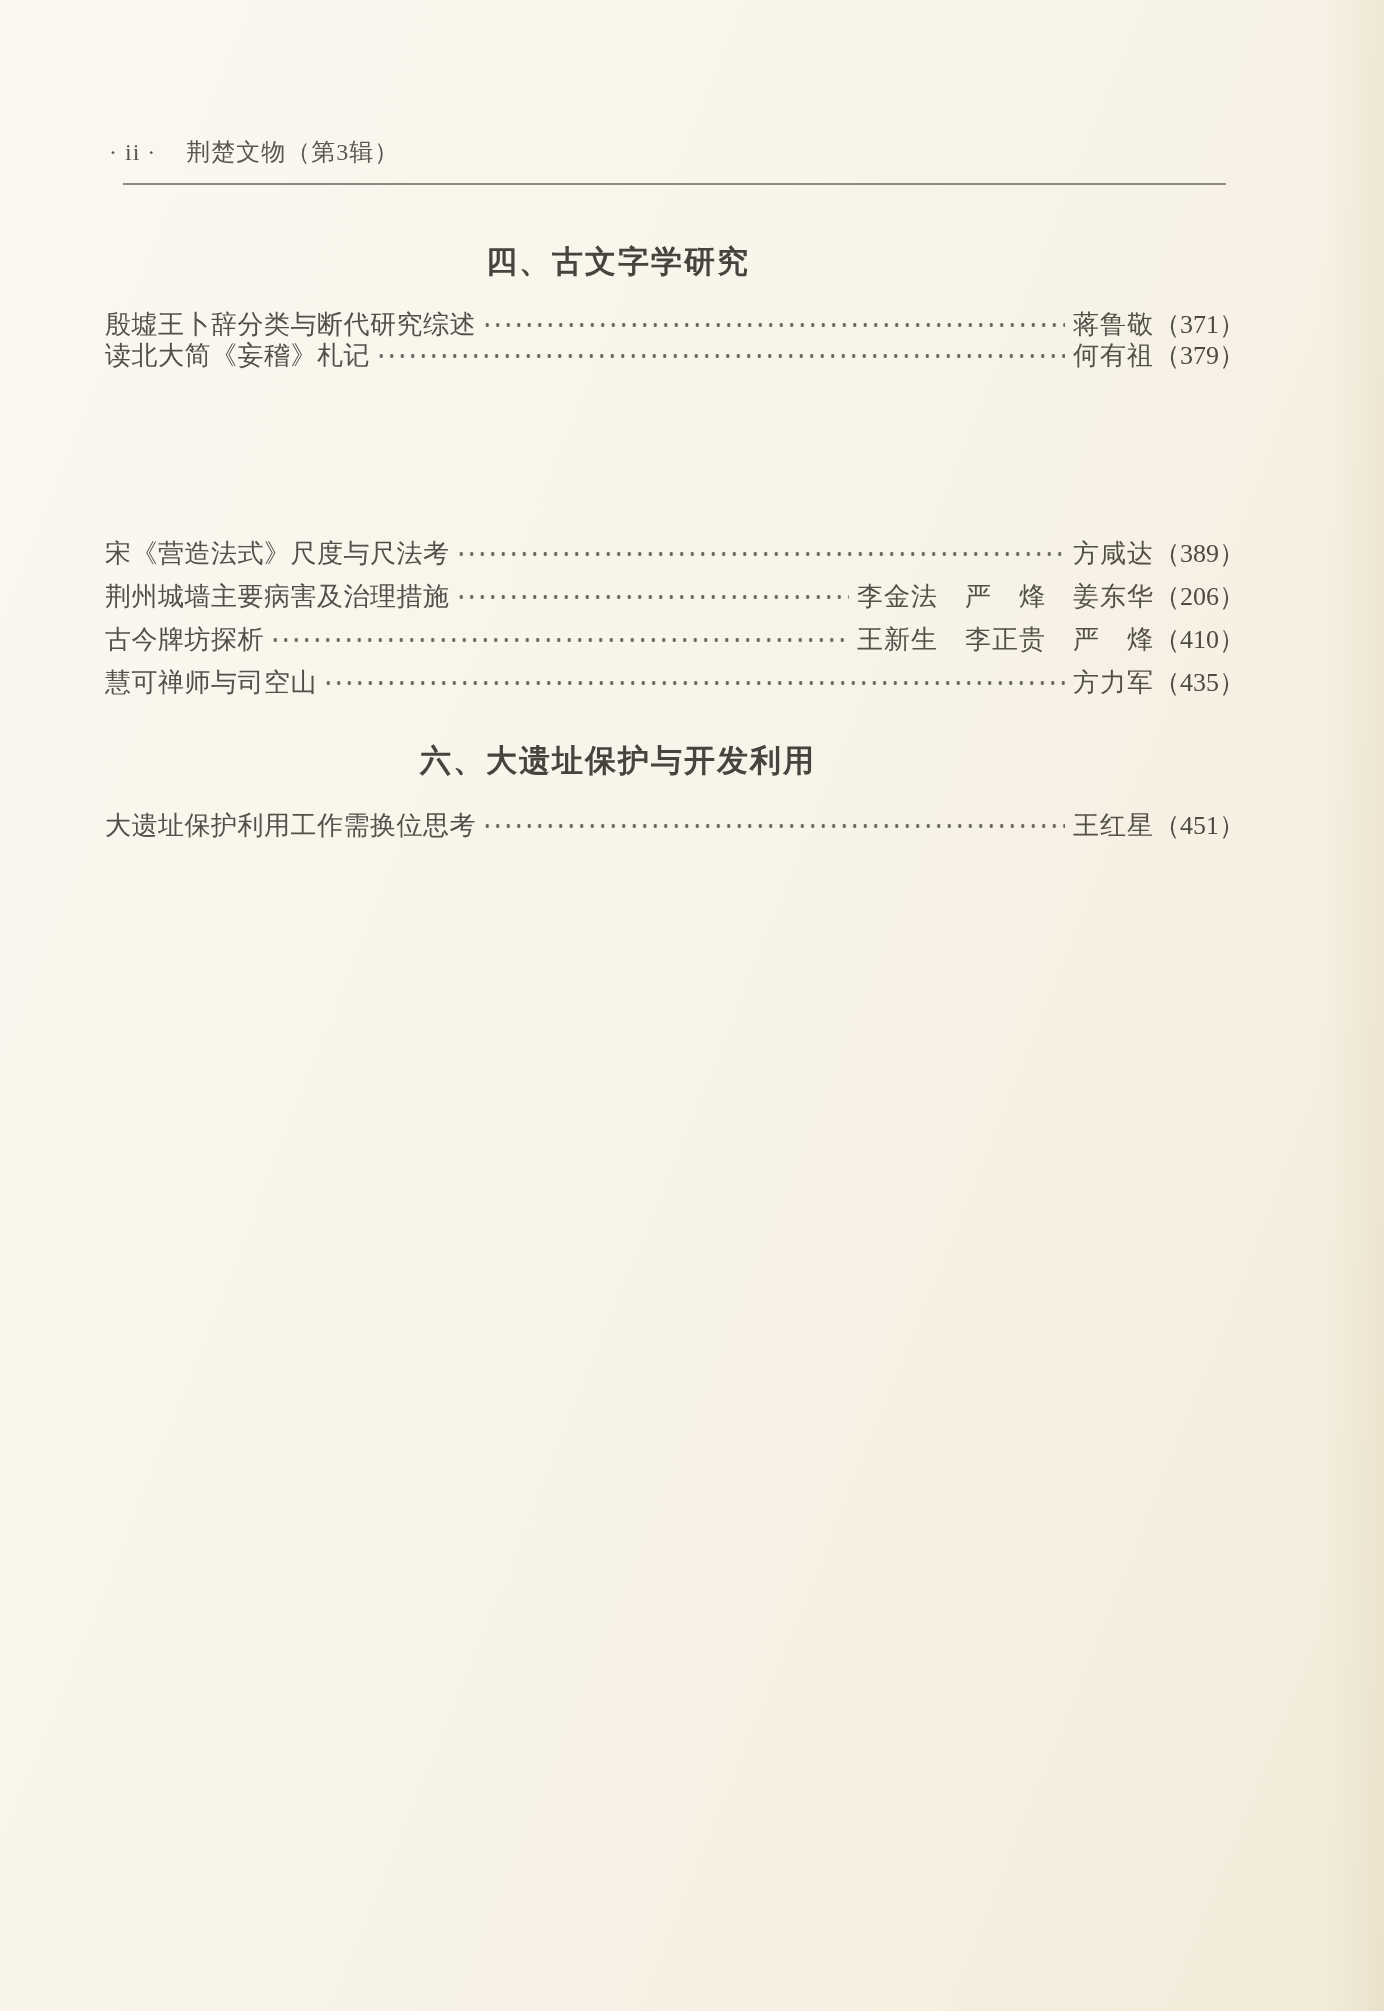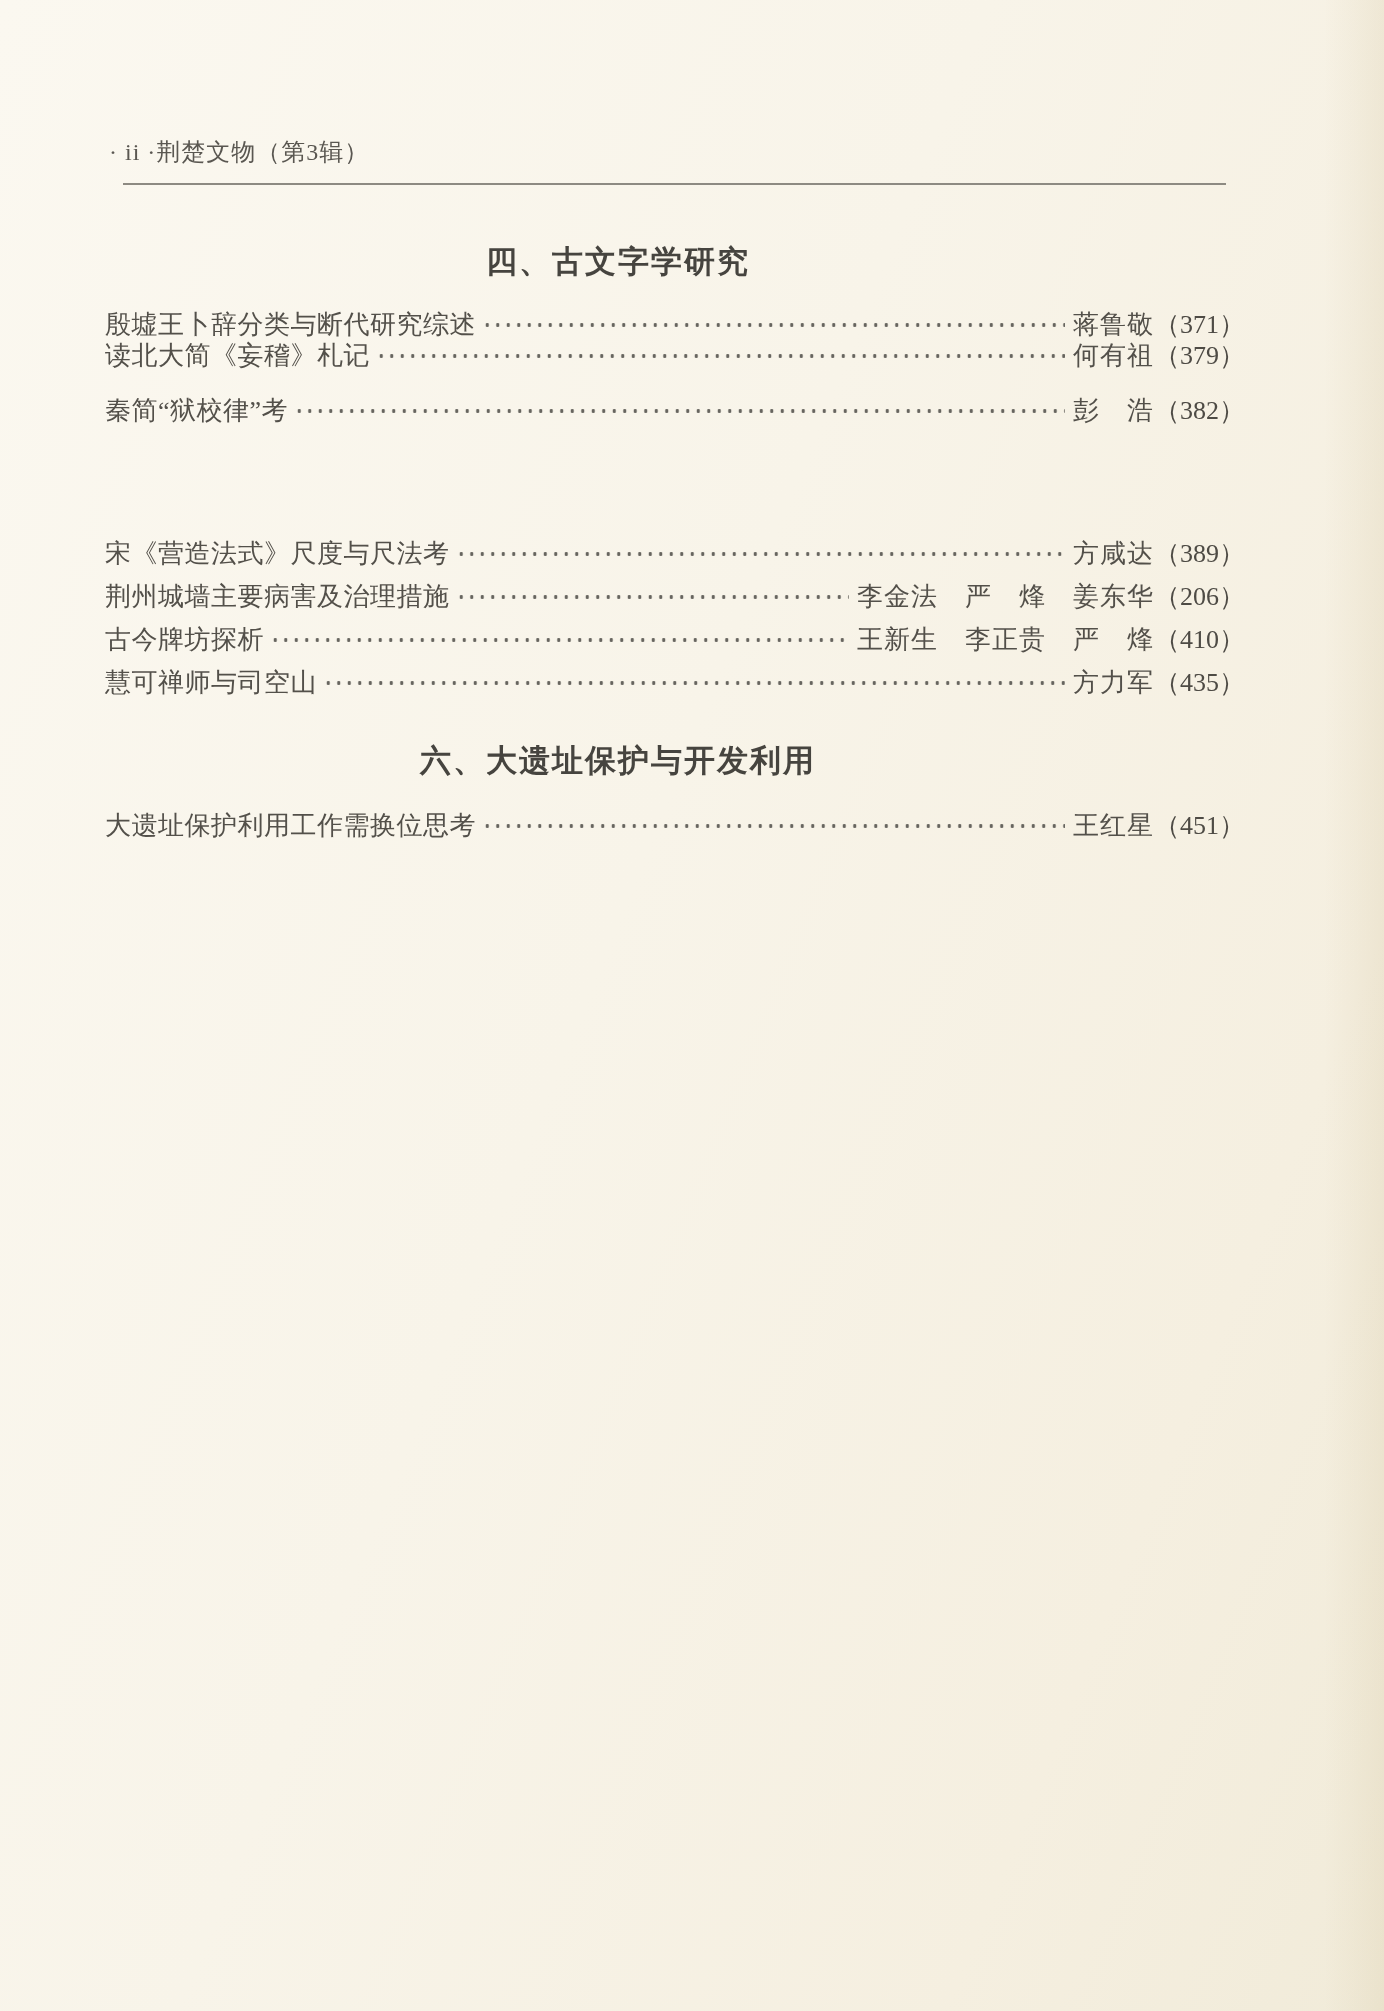--- a/index.html
+++ b/index.html
@@ -34,20 +34,21 @@
     top: 0;
     width: 1140px; 
     height: 100%;
   }
   .running-header {
     position: absolute;
     top: 136px;
     left: 4px;
     display: flex;
     align-items: baseline;
+    gap: 30px;
     font-size: 24px;
     color: #5a5751;
     letter-spacing: 1px;
     white-space: nowrap;
   }
   .header-rule {
     position: absolute;
     top: 183px;
     left: 18px;
     width: 1103px;
@@ -131,26 +132,20 @@
       <span class="dot-leader"></span>
       <span class="entry-authors">蒋鲁敬</span>
       <span class="entry-page">（371）</span>
     </div>
     <div class="toc-row row-2">
       <span class="entry-title">读北大简《妄稽》札记</span>
       <span class="dot-leader"></span>
       <span class="entry-authors">何有祖</span>
       <span class="entry-page">（379）</span>
     </div>
-    <div class="toc-row row-3">
-      <span class="entry-title">秦简“狱校律”考</span>
-      <span class="dot-leader"></span>
-      <span class="entry-authors">彭　浩</span>
-      <span class="entry-page">（382）</span>
-    </div>
 
 
     <div class="toc-row row-4">
       <span class="entry-title">宋《营造法式》尺度与尺法考</span>
       <span class="dot-leader"></span>
       <span class="entry-authors">方咸达</span>
       <span class="entry-page">（389）</span>
     </div>
     <div class="toc-row row-5">
       <span class="entry-title">荆州城墙主要病害及治理措施</span>

